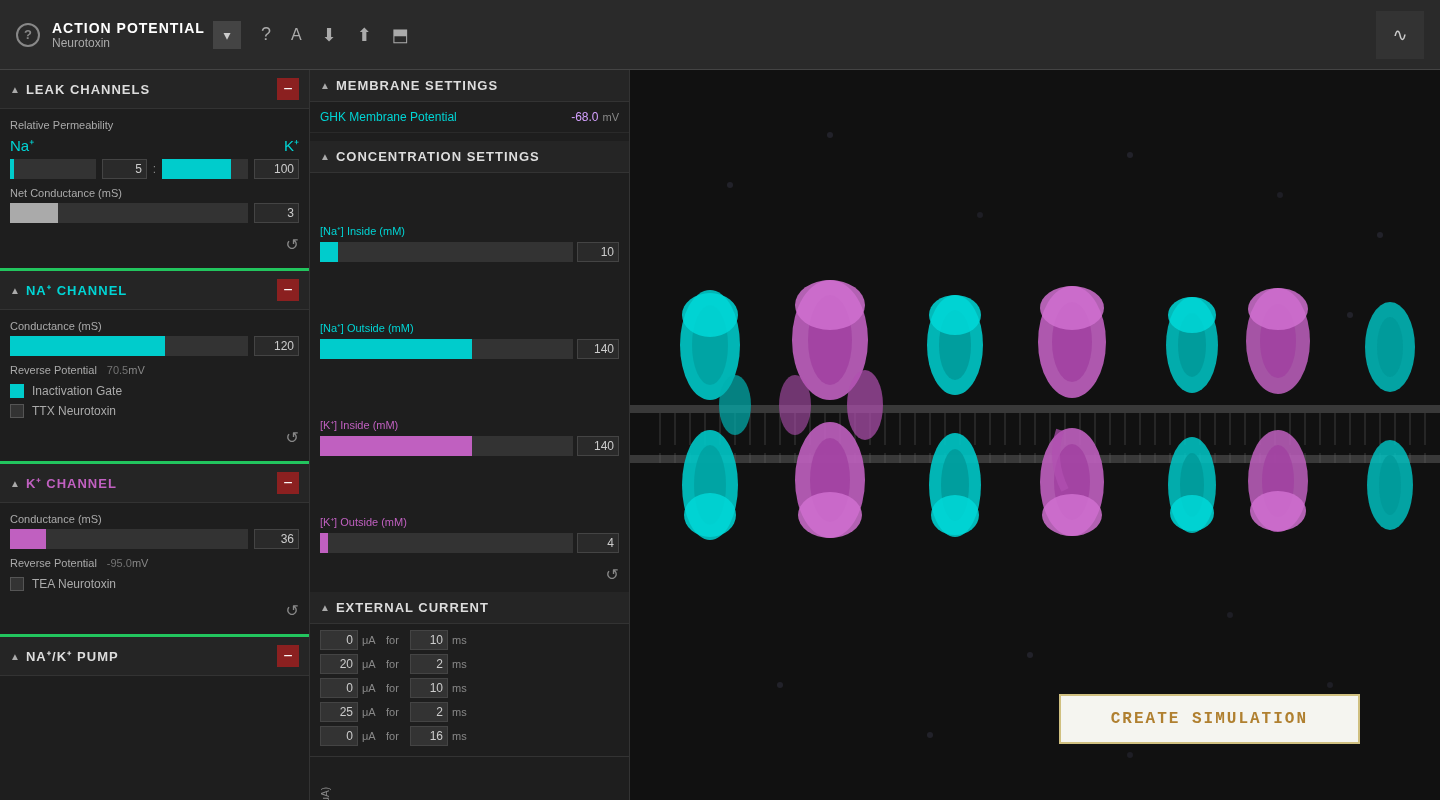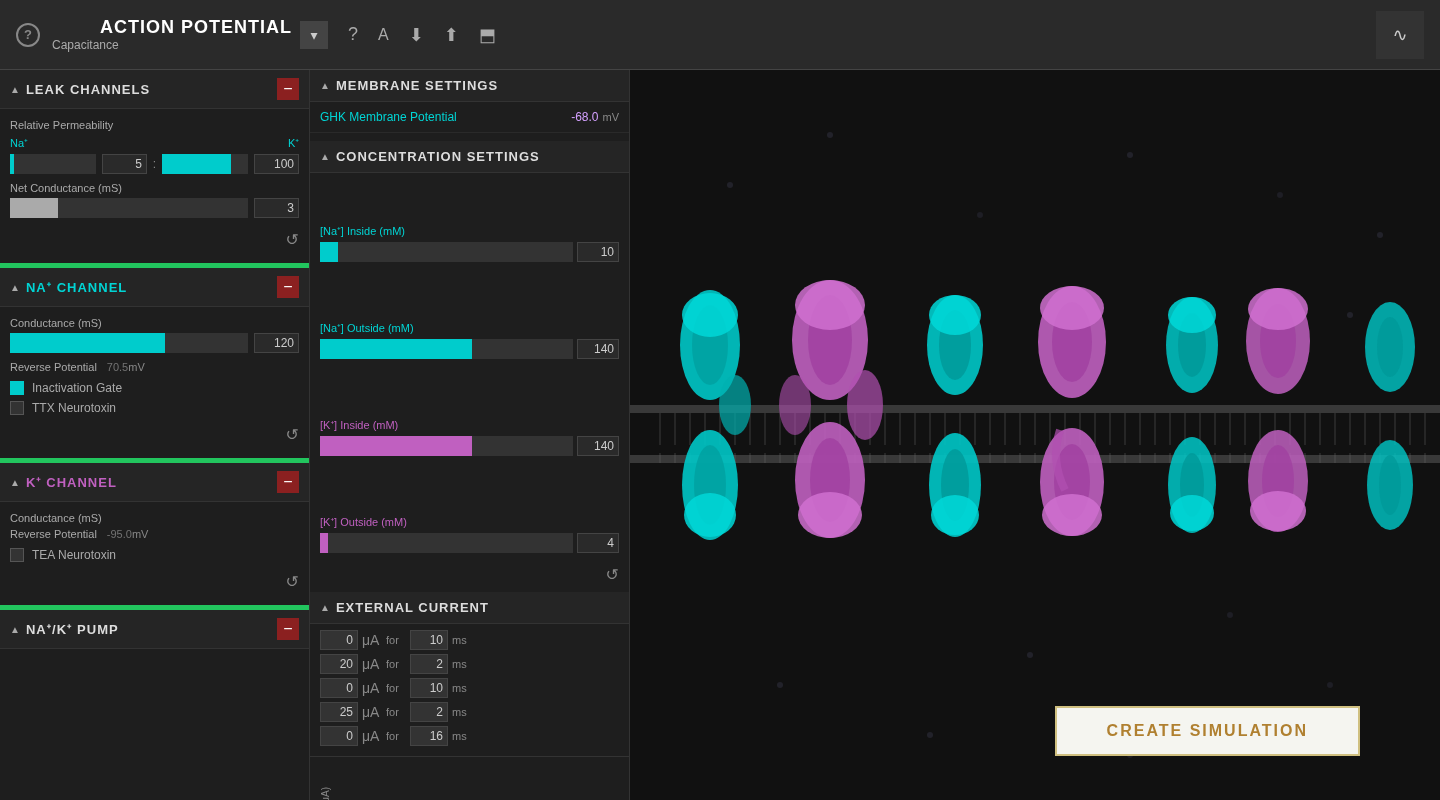--- a/index.html
+++ b/index.html
@@ -33,21 +33,21 @@
       display: flex; align-items: center; justify-content: center;
       font-size: 13px; font-weight: bold;
       cursor: pointer;
       margin-right: 12px;
     }
     .topbar-title {
       display: flex; flex-direction: column; justify-content: center;
       margin-right: 8px;
     }
     .topbar-title-main {
-      font-size: 18px; font-weight: bold; color: #fff; letter-spacing: 1px; margin-left: 48px;
+      font-size: 14px; font-weight: bold; color: #fff; letter-spacing: 1px;
     }
     .topbar-title-sub {
       font-size: 12px; color: #aaa;
     }
     .topbar-dropdown {
       width: 28px; height: 28px;
       background: #444;
       border: none;
       color: #ccc;
       font-size: 14px;
@@ -108,27 +108,27 @@
       border: none;
       color: #fff;
       width: 22px; height: 22px;
       cursor: pointer;
       font-size: 16px;
       display: flex; align-items: center; justify-content: center;
     }
 
     .section-body {
       padding: 10px;
-      border-bottom: 5px solid #22c55e;
+      border-bottom: 3px solid #22c55e;
     }
 
     .label-row {
       display: flex; justify-content: space-between; margin-bottom: 4px;
     }
-    .label-cyan { color: #00d4d4; font-size: 11px; }
+    .label-cyan { color: #00d4d4; font-size: 15px; }
 
     .slider-row {
       display: flex; align-items: center; gap: 6px; margin-bottom: 8px;
     }
     .slider-container {
       flex: 1;
       height: 20px;
       background: #333;
       position: relative;
       display: flex; align-items: center;
@@ -258,21 +258,21 @@
     }
     .ext-val {
       width: 38px;
       background: #333;
       border: 1px solid #444;
       color: #ccc;
       text-align: right;
       padding: 2px 4px;
       font-size: 12px;
     }
-    .ext-unit { color: #888; font-size: 14px; width: 20px; }
+    .ext-unit { color: #888; font-size: 11px; width: 20px; }
     .ext-for { color: #888; font-size: 11px; width: 20px; }
     .ext-ms { color: #888; font-size: 11px; text-align: center; }
 
     
     .viz-area {
       flex: 1;
       background: #111;
       position: relative;
       overflow: hidden;
       display: flex;
@@ -282,45 +282,46 @@
 
     
     .membrane-svg {
       width: 100%;
       height: 100%;
     }
 
     
     .create-sim-btn {
       position: absolute;
-      bottom: 44px;
+      bottom: 56px;
       right: 80px;
       background: #f5f5f0;
       border: 2px solid #d0c080;
       color: #b08030;
       font-size: 16px;
       font-weight: bold;
       letter-spacing: 2px;
       padding: 14px 50px;
       cursor: pointer;
+      font-family: Liberation Mono, monospace;
     }
 
     .na-section-header .section-header-title { color: #00d4d4; }
     .k-section-header .section-header-title { color: #c060c0; }
   </style>
 </head>
 <body>
 
 <div class="topbar">
   <div class="topbar-help">
     <span>?</span>
   </div>
   <div class="topbar-title">
     <span class="topbar-title-main">ACTION POTENTIAL</span>
-    <span class="topbar-title-sub">Capacitance</span>
+    <span class="topbar-title-sub">Neurotoxin</span>
   </div>
   <button class="topbar-dropdown">▾</button>
   <div class="topbar-icons">
     <span class="topbar-icon">?</span>
     <span class="topbar-icon" style="font-size:16px;">A</span>
     <span class="topbar-icon">⬇</span>
     <span class="topbar-icon">⬆</span>
     <span class="topbar-icon">⬒</span>
   </div>
   <div class="topbar-right">
@@ -397,20 +398,26 @@
       </div>
     </div>
 
     <div class="section-header k-section-header">
       <span class="section-header-arrow">▲</span>
       <span class="section-header-title" style="color:#c060c0;">K⁺ CHANNEL</span>
       <button class="section-collapse-btn">−</button>
     </div>
     <div class="section-body">
       <div class="sublabel">Conductance (mS)</div>
+      <div class="slider-row">
+        <div class="slider-container">
+          <div class="slider-fill-purple" style="width:15%"></div>
+        </div>
+        <span class="slider-value">36</span>
+      </div>
       <div class="reverse-potential-row">
         <span class="reverse-potential-label">Reverse Potential</span>
         <span class="reverse-potential-value">-95.0</span>
         <span class="reverse-potential-unit">mV</span>
       </div>
       <div class="checkbox-row">
         <div class="checkbox-box-empty"></div>
         <span class="checkbox-label">TEA Neurotoxin</span>
       </div>
       <div class="reset-row">

